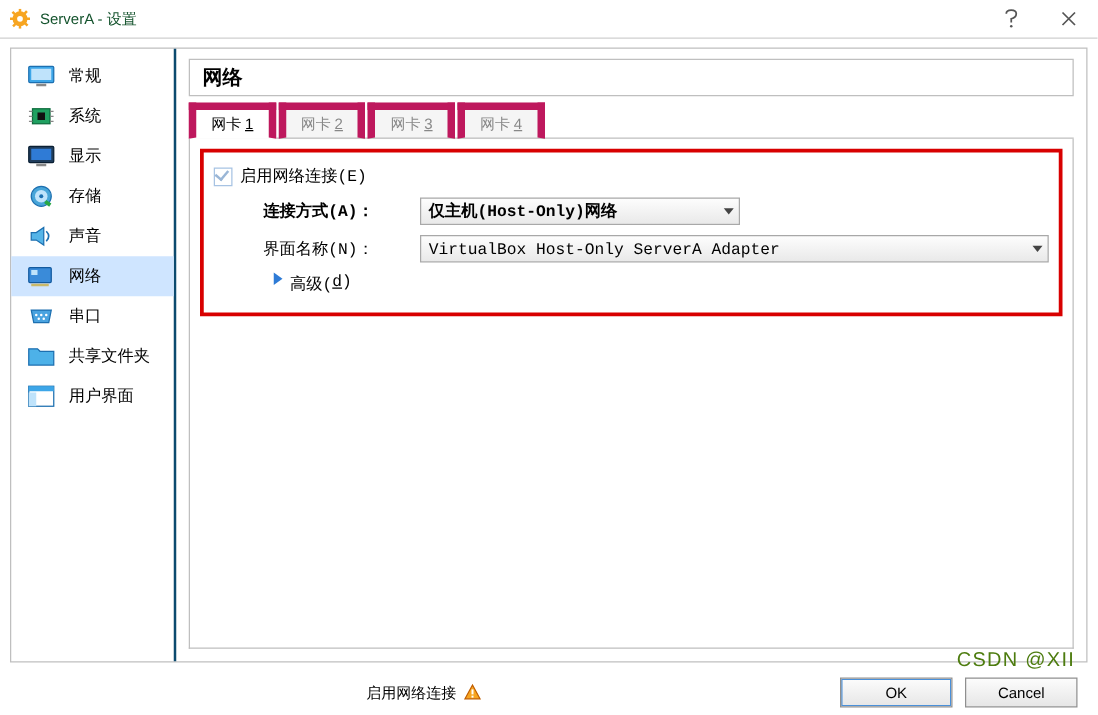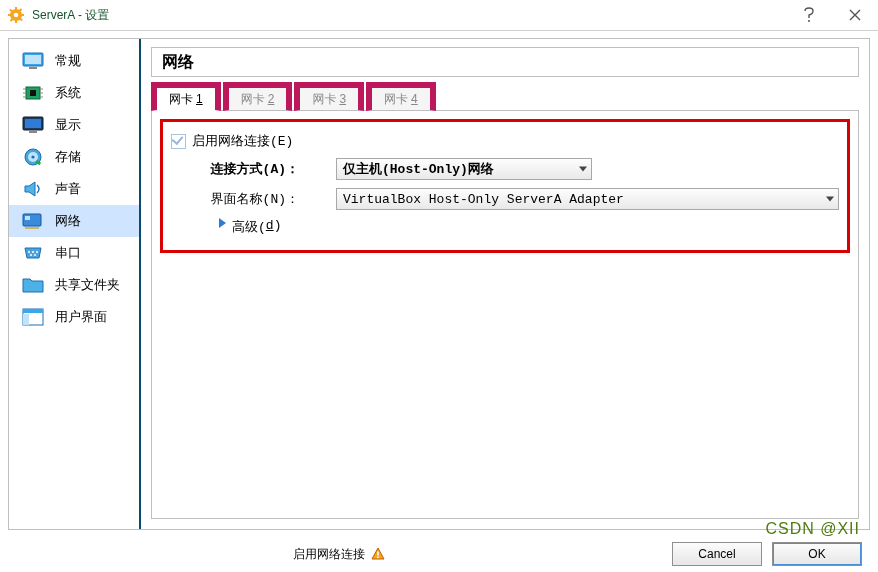--- a/index.html
+++ b/index.html
@@ -255,21 +255,21 @@
   <div class="status">
     <span>启用网络连接</span>
     <span class="warn">
       <svg width="14" height="14" viewBox="0 0 14 14">
           <path d="M7 1 L13 12 H1 Z" fill="#f7a521" stroke="#c05e00"></path>
           <rect x="6.2" y="4.5" width="1.6" height="4" fill="#fff"></rect>
           <rect x="6.2" y="9.5" width="1.6" height="1.6" fill="#fff"></rect>
         </svg>
     </span>
   </div>
+  <div class="btn def">
+      <span>OK</span>
+    </div>
   <div class="btn">
       <span>Cancel</span>
     </div>
-  <div class="btn def">
-      <span>OK</span>
-    </div>
 </div>
 
 <div class="watermark">CSDN @XII</div>
 
 </body></html>

